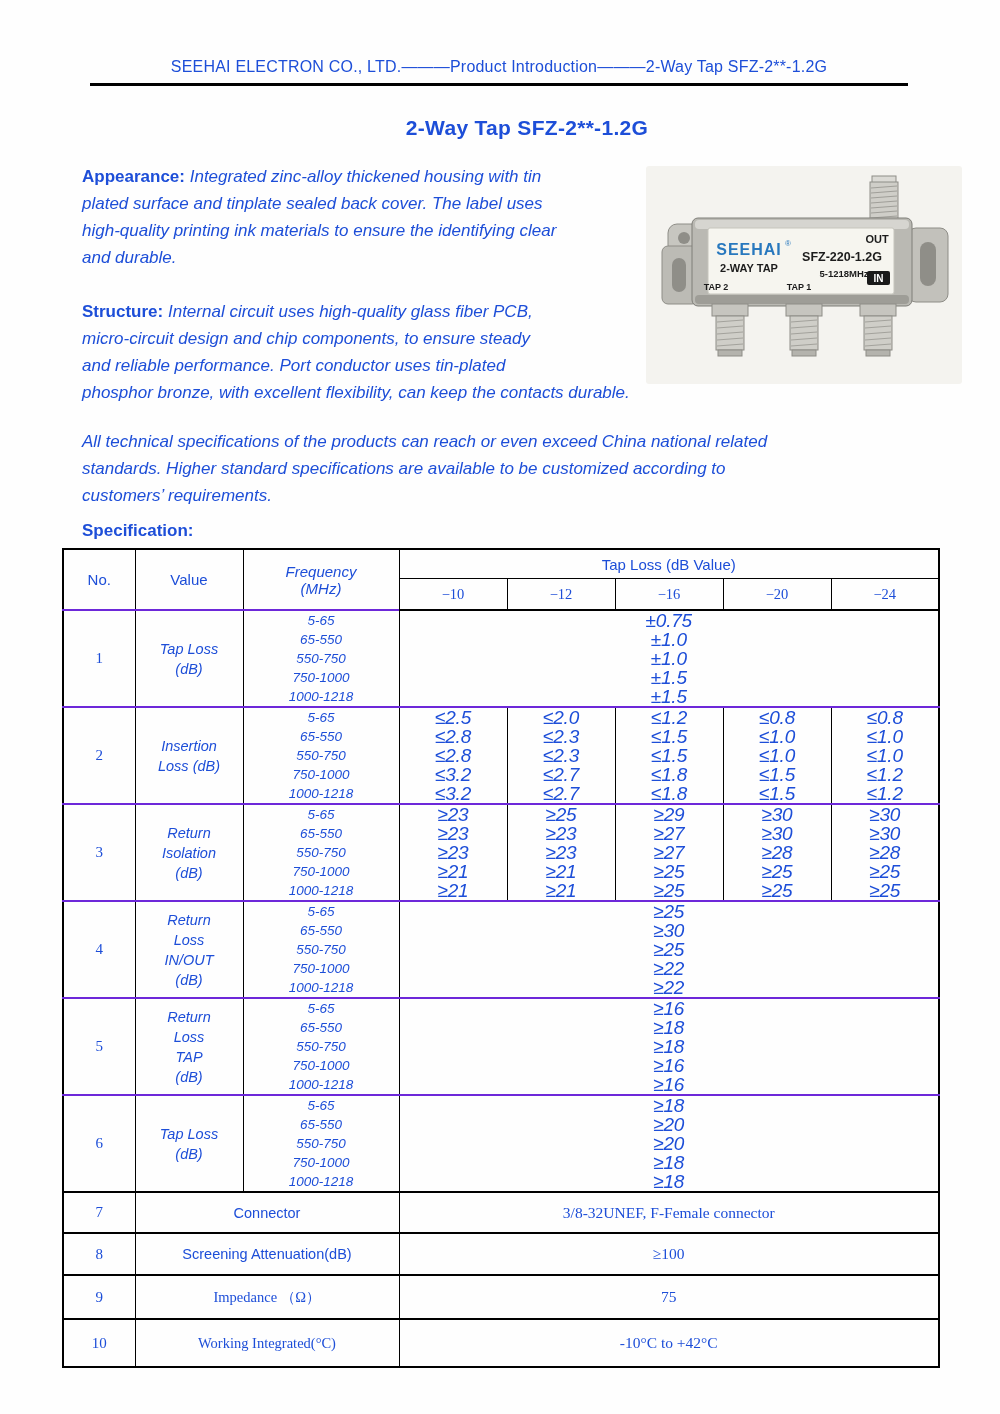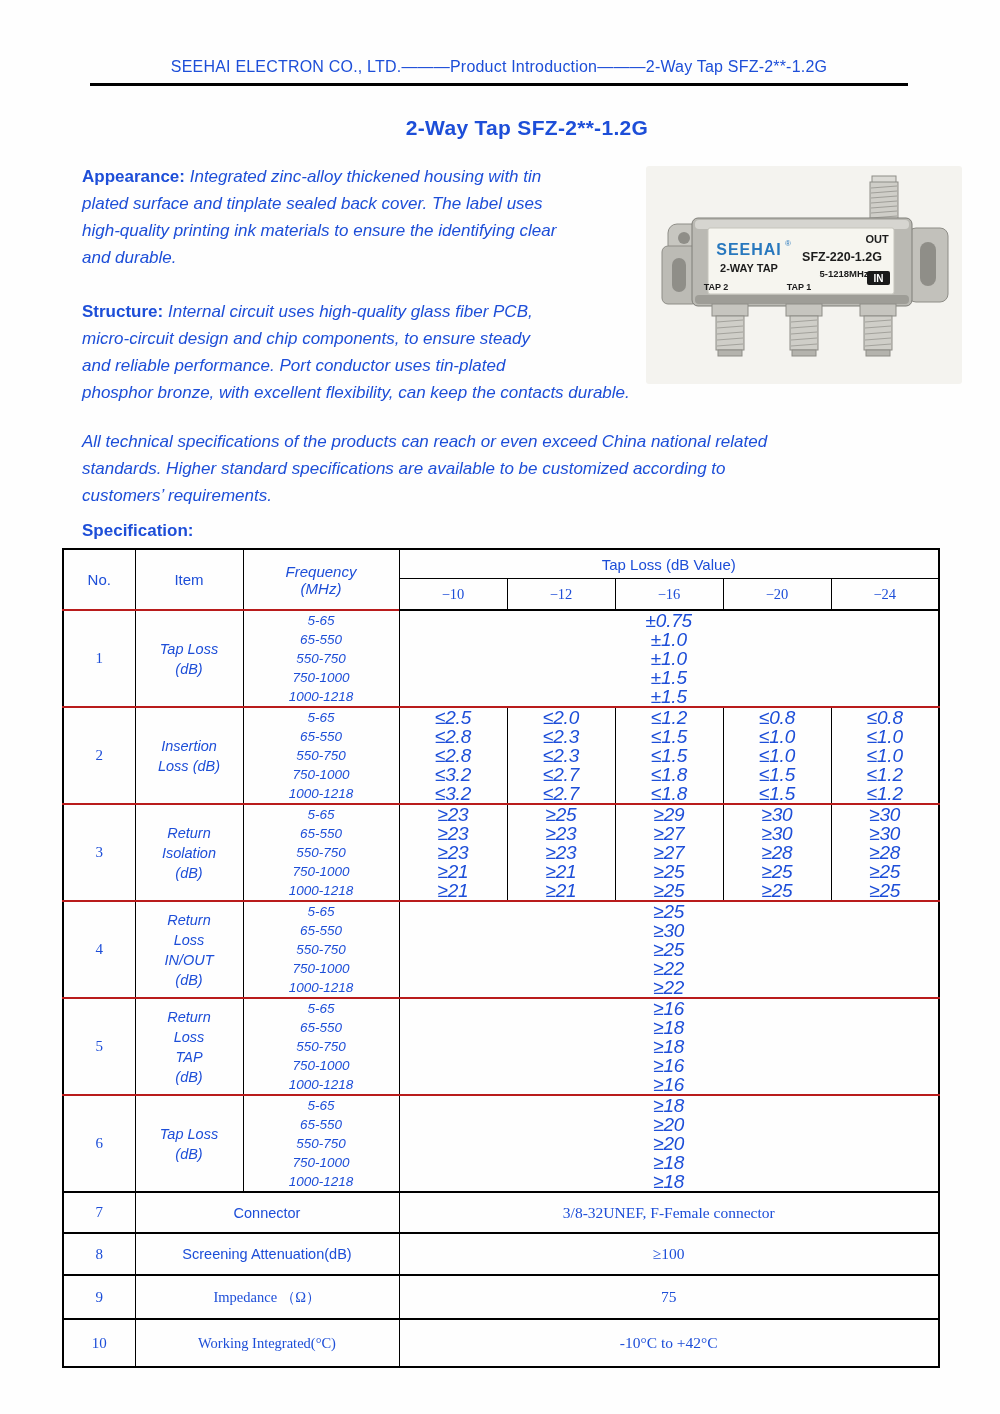--- a/index.html
+++ b/index.html
@@ -34,21 +34,21 @@
     border:2px solid #000;
   }
   table.spec td {
     border:1px solid #000; text-align:center; vertical-align:middle;
     padding:0; overflow:hidden;
   }
   tr.h td  { font-size:15px; height:28px; }
   tr.h2 td { font-family:"Liberation Serif", serif; font-size:14.5px; height:30px; border-bottom:2px solid #000; }
   .serif { font-family:"Liberation Serif", serif; }
   tr.sec { height:95px; }
-  tr.sec td { border-top:2px solid #b91c1c; }
+  tr.sec td { border-top:2px solid #6d28d9; }
   td.no   { font-family:"Liberation Serif", serif; font-size:15px; }
   td.item { font-size:14.5px; line-height:20px; }
   td.freq { font-size:13.5px; line-height:19px; }
   td.val  { font-size:19px; line-height:19px; letter-spacing:-0.2px;margin-top:48px; }
   tr.simple td { border-top:2px solid #000; }
   td.slabel { font-size:14.5px; }
   td.sval   { font-family:"Liberation Serif", serif; font-size:15.5px; }
   tr.r7 { height:41px; } tr.r8 { height:42px; } tr.r9 { height:44px; } tr.r10 { height:48px; }
 </style>
 </head>
@@ -177,21 +177,21 @@
         <col style="width:156px">
       <col style="width:108px">
         <col style="width:108px">
         <col style="width:108px">
       <col style="width:108px">
         <col style="width:108px">
     </colgroup>
     <tbody>
       <tr class="h">
         <td rowspan="2">No.</td>
-        <td rowspan="2">Item</td>
+        <td rowspan="2">Value</td>
         <td rowspan="2" class="prelines">Frequency
 (MHz)</td>
         <td colspan="5">Tap Loss (dB Value)</td>
       </tr>
       <tr class="h2">
         <td>−10</td>
         <td>−12</td>
         <td>−16</td>
         <td>−20</td>
         <td>−24</td>

